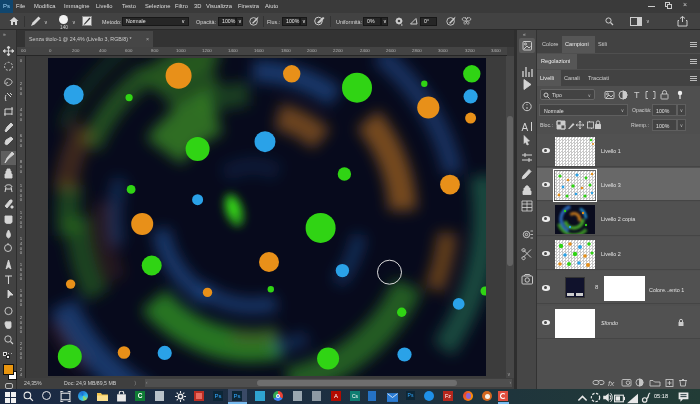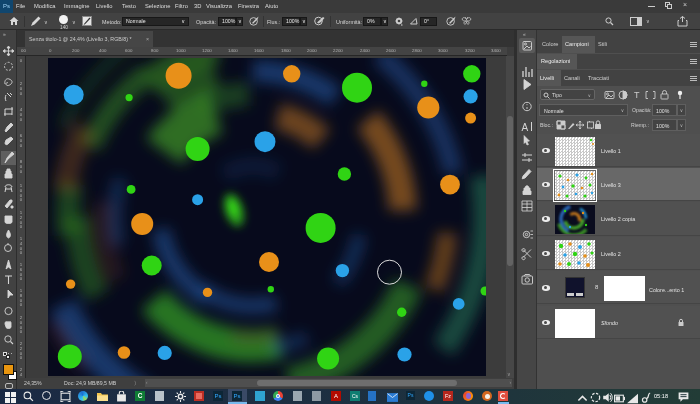--- a/index.html
+++ b/index.html
@@ -507,20 +507,34 @@
   <div class="lrow" style="top:275.5px;">
     <div class="eye" style="top:14px;"></div>
     <div class="thumb" style="background:#fff;"></div>
     <span class="lname" style="top:14px;font-style:italic;">Sfondo</span>
     <svg class="abs" style="left:140px;top:12px;" width="8" height="9" viewBox="0 0 8 9">
           <rect x="1.5" y="4" width="5" height="4" rx="0.5" fill="#ccc"></rect>
           <path d="M2.5 4 V2.8 A1.5 1.5 0 0 1 5.5 2.8 V4" fill="none" stroke="#ccc"></path>
         </svg>
   </div>
 
+  <div class="abs" style="left:0;top:346px;width:163px;height:13px;background:#4f4f4f;">
+    <svg style="position:absolute;left:55px;top:2px;" width="105" height="9" viewBox="0 0 105 9" stroke="#c5c5c5" fill="none" stroke-width="0.9">
+      <path d="M1 4.5 a2 2 0 0 1 2-2 h2 a2 2 0 0 1 0 4 h-2 a2 2 0 0 1 -2-2 M6 4.5 a2 2 0 0 1 2-2 h2 a2 2 0 0 1 0 4 h-2"></path>
+      <text x="16" y="7.5" font-size="8" font-style="italic" fill="#c5c5c5" stroke="none" font-family="Liberation Serif">fx</text>
+      <rect x="30" y="1.5" width="9" height="6.5" rx="1"></rect>
+          <circle cx="36" cy="4.7" r="1.8"></circle>
+      <circle cx="47.5" cy="4.5" r="3.5"></circle>
+          <path d="M47.5 1 A3.5 3.5 0 0 1 47.5 8 Z" fill="#c5c5c5"></path>
+      <path d="M58 2.5 H61 L62.5 4 H68 V8 H58 Z"></path>
+      <rect x="74" y="1.5" width="7" height="7"></rect>
+          <path d="M77.5 3 V7 M75.5 5 H79.5"></path>
+      <path d="M88 2.5 H94 L93.3 8 H88.7 Z M87 2.5 H95 M90 1.5 H92"></path>
+    </svg>
+  </div>
 </div>
 
 <div class="abs" id="taskbar">
   <svg class="tbi" style="left:5px;top:3px;" width="9" height="9" viewBox="0 0 11 11">
         <rect x="0" y="0" width="5" height="5" fill="#f2f2f2"></rect>
         <rect x="6" y="0" width="5" height="5" fill="#f2f2f2"></rect>
         <rect x="0" y="6" width="5" height="5" fill="#f2f2f2"></rect>
         <rect x="6" y="6" width="5" height="5" fill="#f2f2f2"></rect>
       </svg>
   <svg class="tbi" style="left:23px;" width="10" height="10" viewBox="0 0 10 10">

